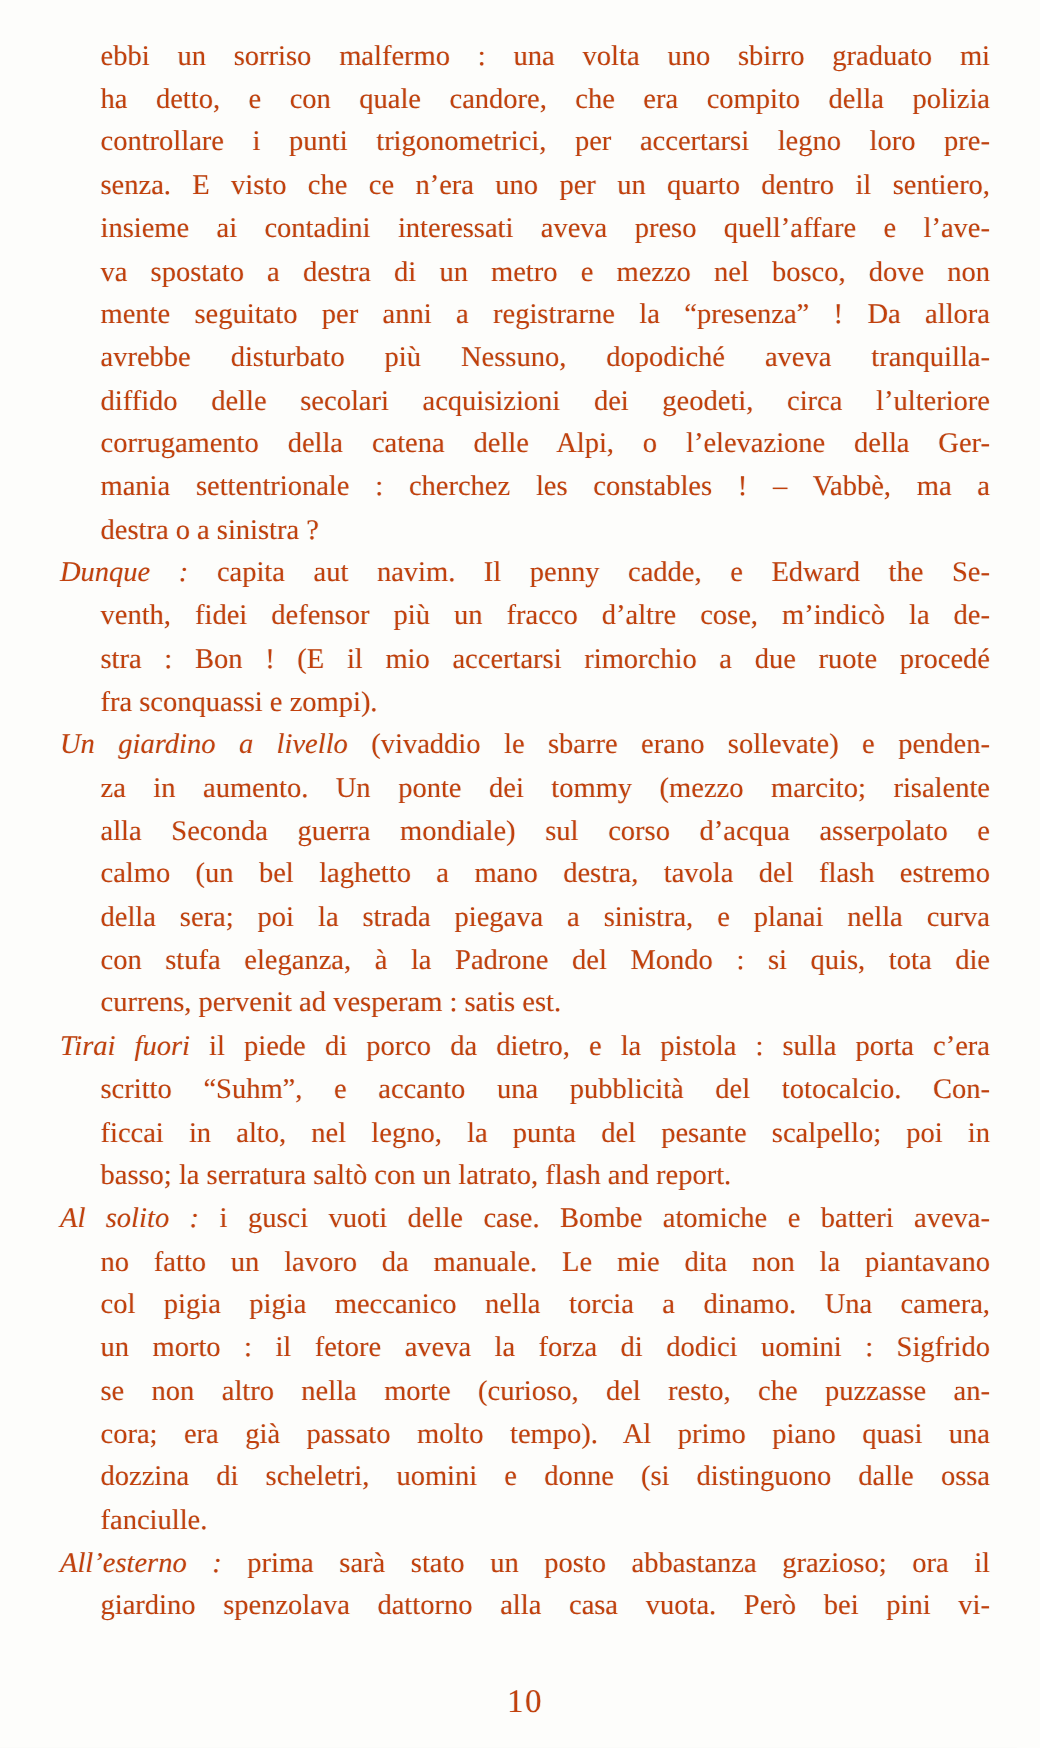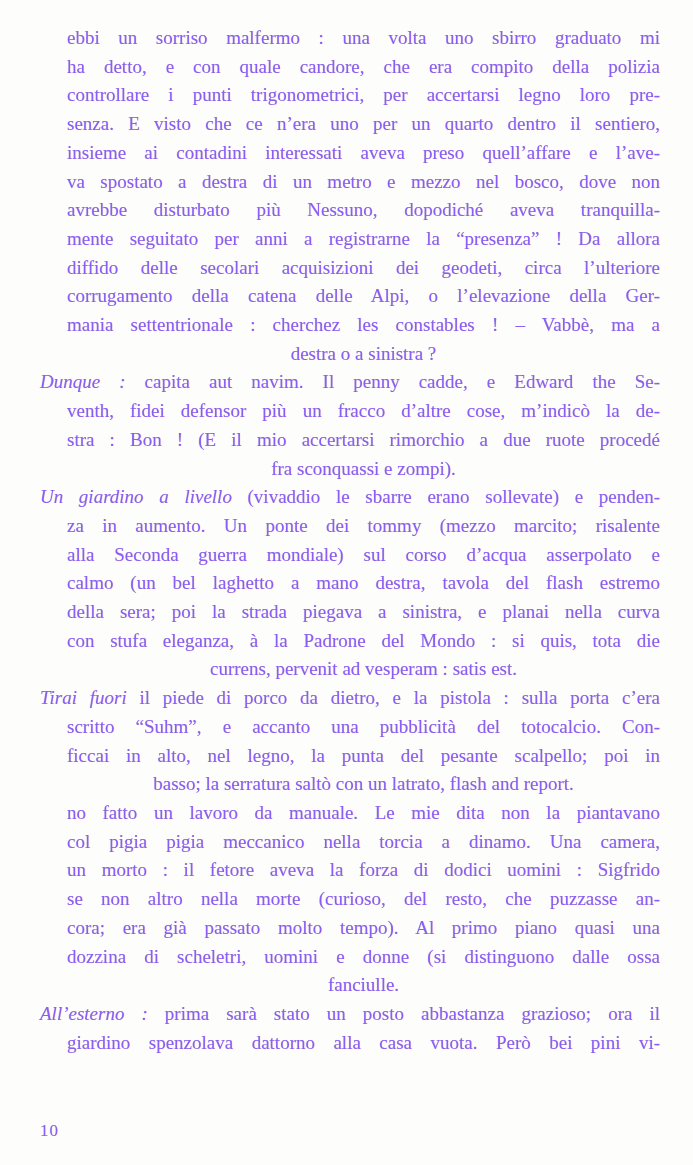--- a/index.html
+++ b/index.html
@@ -6,59 +6,60 @@
   body {
     width: 693px; height: 1165px;
     background: #f4f4f2;
     font-family: "Liberation Serif", serif;
   }
   .page {
     position: relative;
     width: 693px; height: 1165px;
     background: #fdfdfb;
     overflow: hidden;
-    color: #8b5cf6;
+    color: #c2410c;
   }
   .text-block {
     position: absolute;
     left: 40px; top: 24px;
     width: 620px;
     font-size: 19px;
     line-height: 28.7px;
     text-shadow: 0.5px 0 rgba(160,60,70,0.16), -0.5px 0 rgba(40,110,100,0.14);
   }
   .para { margin: 0; padding: 0; }
-  .line { padding-left: 27px; text-align: center; }
+  .line { padding-left: 27px; text-align: left; }
   .line.flush { padding-left: 0; }
   .line.j { text-align: justify; text-align-last: justify; }
   .lead { font-style: italic; }
   .page-number {
     position: absolute;
     left: 40px; top: 1121px;
     width: 620px;
-    font-size: 17px;
+    text-align: center;
+    font-size: 22px;
     letter-spacing: 1px;
     text-shadow: 0.5px 0 rgba(160,60,70,0.16), -0.5px 0 rgba(40,110,100,0.14);
   }
 </style>
 </head>
 <body>
 
 <div class="page">
   <div class="text-block">
 
     <div class="para">
       <div class="line j ind">ebbi un sorriso malfermo : una volta uno sbirro graduato mi</div>
       <div class="line j ind">ha detto, e con quale candore, che era compito della polizia</div>
       <div class="line j ind">controllare i punti trigonometrici, per accertarsi legno loro pre-</div>
       <div class="line j ind">senza. E visto che ce n’era uno per un quarto dentro il sentiero,</div>
       <div class="line j ind">insieme ai contadini interessati aveva preso quell’affare e l’ave-</div>
       <div class="line j ind">va spostato a destra di un metro e mezzo nel bosco, dove non</div>
+      <div class="line j ind">mente seguitato per anni a registrarne la “presenza” ! Da allora</div>
       <div class="line j ind">avrebbe disturbato più Nessuno, dopodiché aveva tranquilla-</div>
-      <div class="line j ind">mente seguitato per anni a registrarne la “presenza” ! Da allora</div>
       <div class="line j ind">diffido delle secolari acquisizioni dei geodeti, circa l’ulteriore</div>
       <div class="line j ind">corrugamento della catena delle Alpi, o l’elevazione della Ger-</div>
       <div class="line j ind">mania settentrionale : cherchez les constables ! – Vabbè, ma a</div>
       <div class="line ind">destra o a sinistra ?</div>
     </div>
 
     <div class="para">
       <div class="line j flush"><span class="lead">Dunque : </span><span>capita aut navim. Il penny cadde, e Edward the Se-</span></div>
       <div class="line j ind">venth, fidei defensor più un fracco d’altre cose, m’indicò la de-</div>
       <div class="line j ind">stra : Bon ! (E il mio accertarsi rimorchio a due ruote procedé</div>
@@ -76,20 +77,21 @@
     </div>
 
     <div class="para">
       <div class="line j flush"><span class="lead">Tirai fuori </span><span>il piede di porco da dietro, e la pistola : sulla porta c’era</span></div>
       <div class="line j ind">scritto “Suhm”, e accanto una pubblicità del totocalcio. Con-</div>
       <div class="line j ind">ficcai in alto, nel legno, la punta del pesante scalpello; poi in</div>
       <div class="line ind">basso; la serratura saltò con un latrato, flash and report.</div>
     </div>
 
     <div class="para">
+      <div class="line j flush"><span class="lead">Al solito : </span><span>i gusci vuoti delle case. Bombe atomiche e batteri aveva-</span></div>
       <div class="line j ind">no fatto un lavoro da manuale. Le mie dita non la piantavano</div>
       <div class="line j ind">col pigia pigia meccanico nella torcia a dinamo. Una camera,</div>
       <div class="line j ind">un morto : il fetore aveva la forza di dodici uomini : Sigfrido</div>
       <div class="line j ind">se non altro nella morte (curioso, del resto, che puzzasse an-</div>
       <div class="line j ind">cora; era già passato molto tempo). Al primo piano quasi una</div>
       <div class="line j ind">dozzina di scheletri, uomini e donne (si distinguono dalle ossa</div>
       <div class="line ind">fanciulle.</div>
     </div>
 
     <div class="para">

